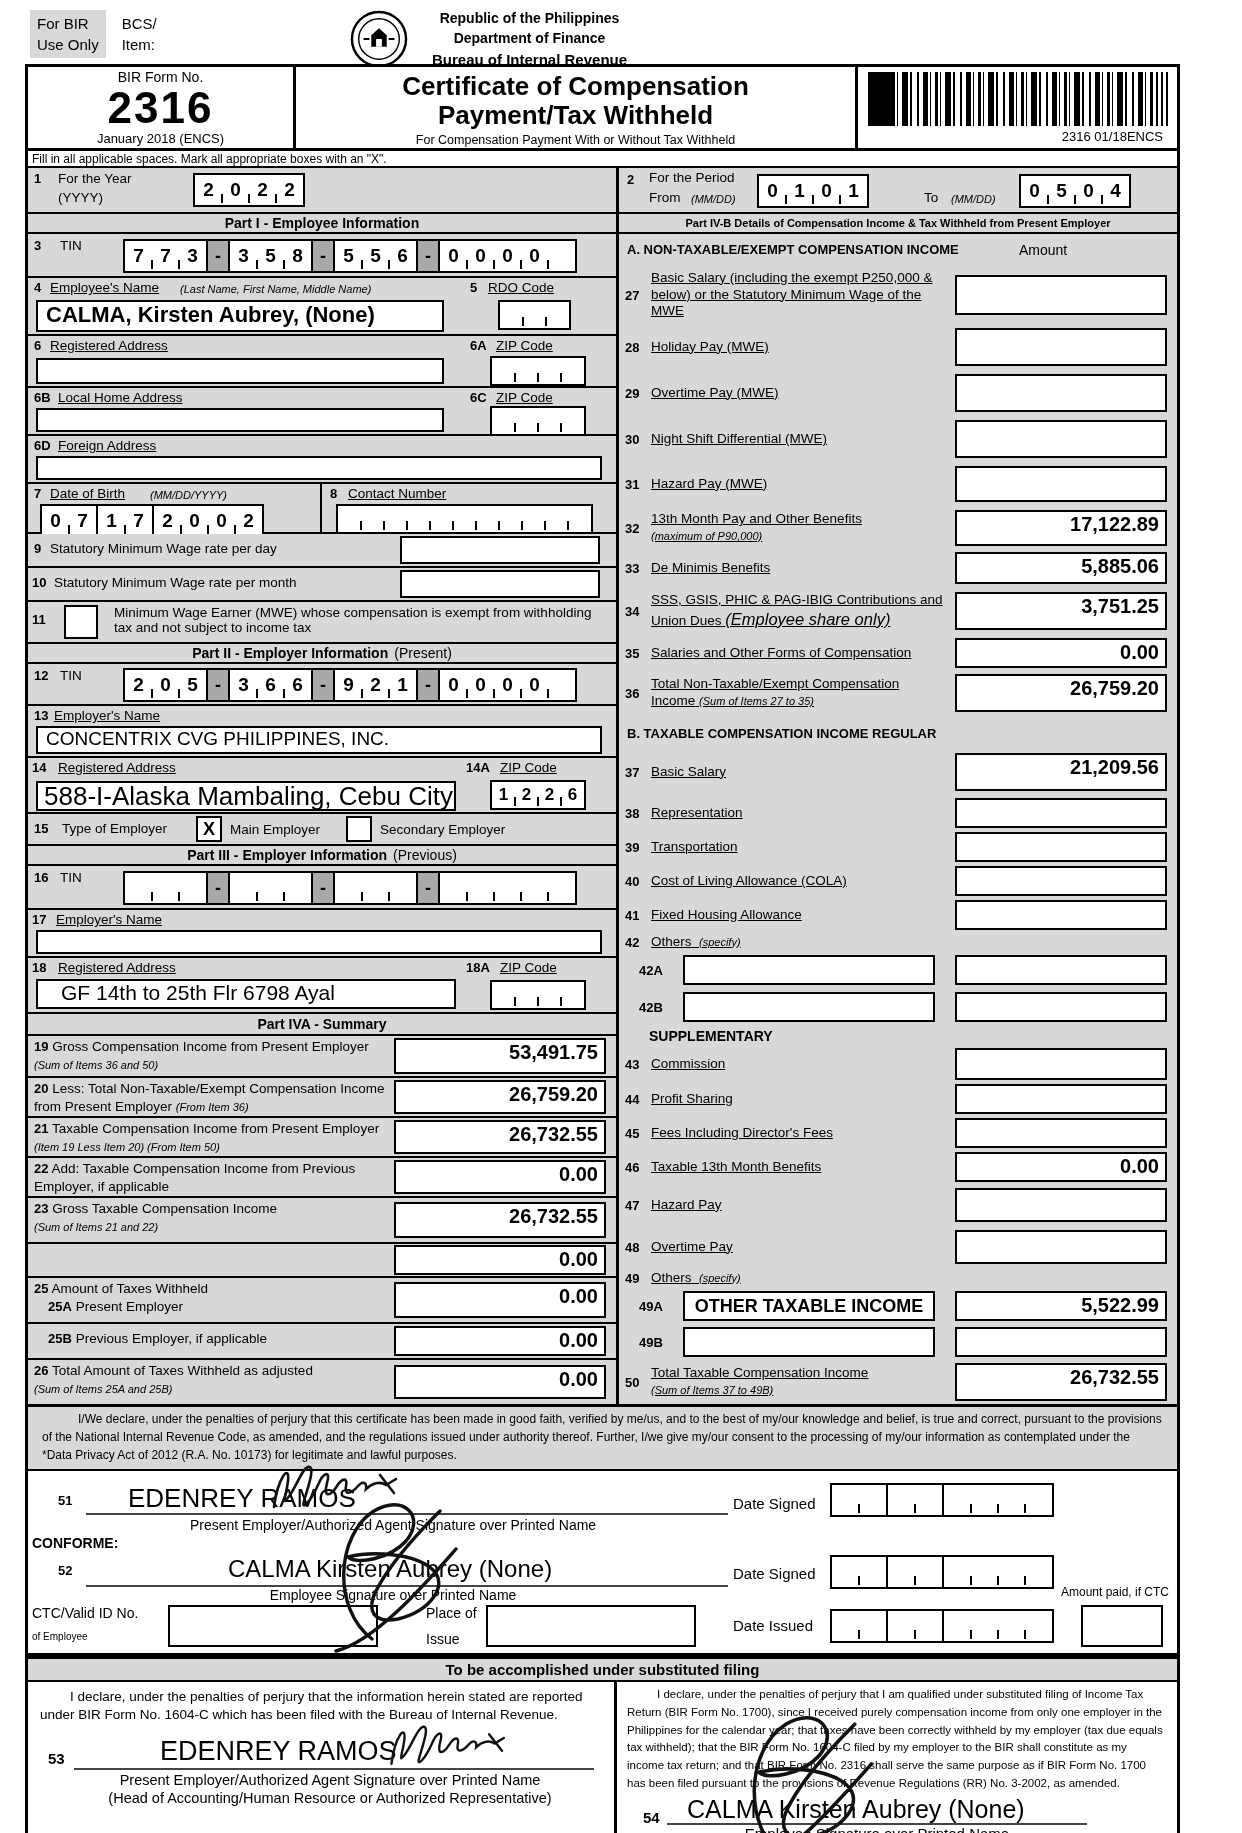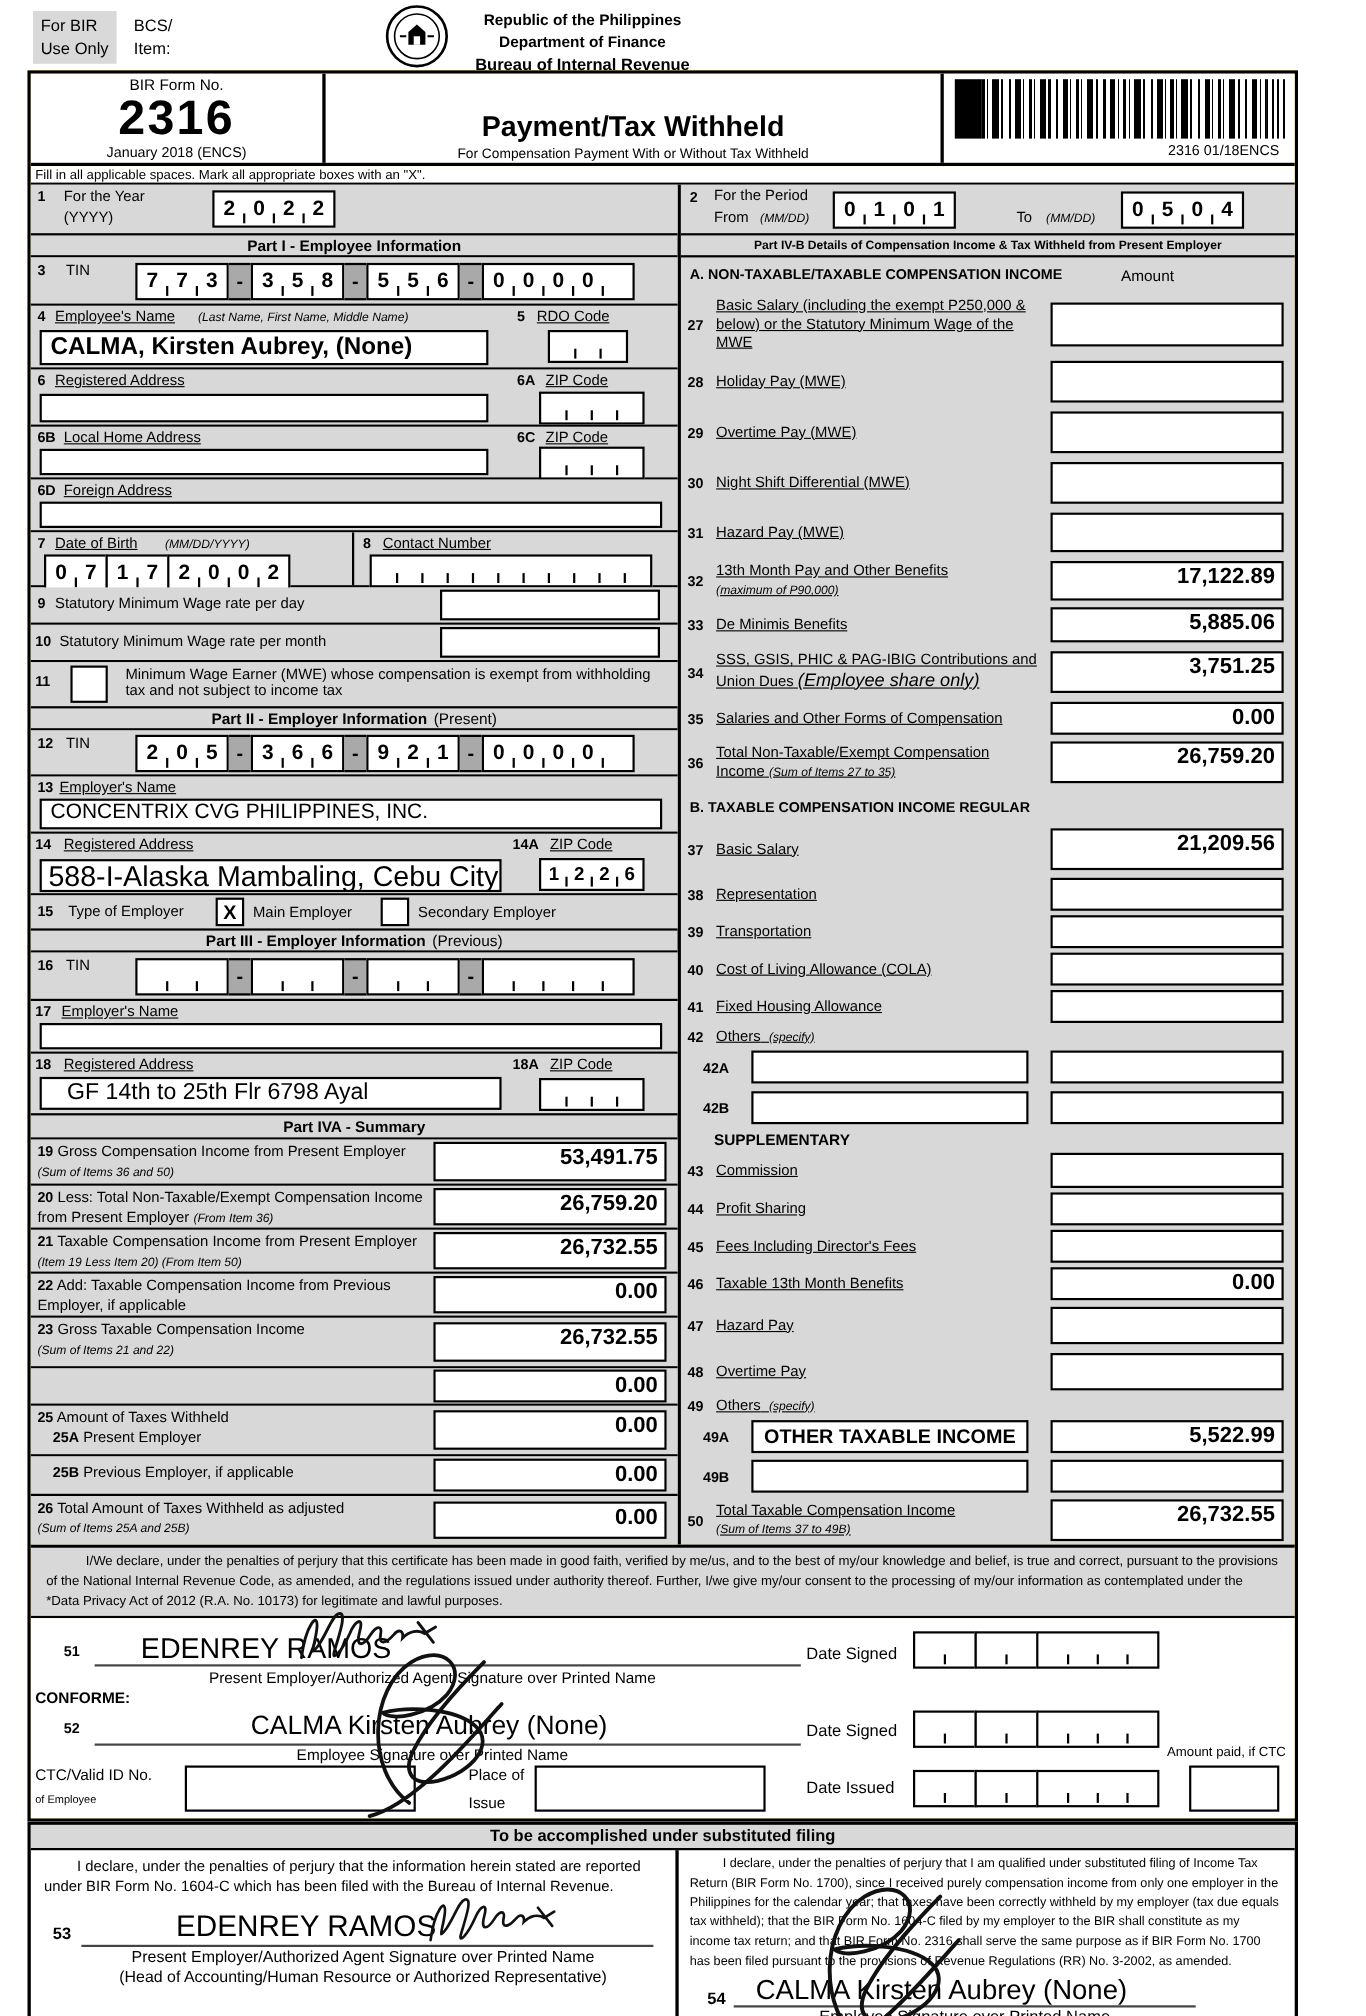--- a/index.html
+++ b/index.html
@@ -5,21 +5,21 @@
   * { box-sizing: border-box; margin: 0; padding: 0; }
   html,body { background:#fff; }
   .page { position:relative; width:1242px; height:1833px; background:#fff;
           font-family:"Liberation Sans", sans-serif; color:#000; overflow:hidden; }
   .abs { position:absolute; }
 
   
   .topbar { position:absolute; top:10px; left:30px; display:flex; gap:16px; font-size:15px; }
   .forbir { background:#d9d9d9; padding:3px 7px; line-height:1.4; }
   .bcsitem { padding:3px 0; line-height:1.4; }
-  .agency { position:absolute; top:4px; left:350px; display:flex; gap:10px; }
+  .agency { position:absolute; top:4px; left:350px; display:flex; gap:10px;align-items:center; }
   .seal { width:58px; height:58px; }
   .agency-text { text-align:center; font-weight:bold; font-size:14px; line-height:1.45; padding-top:4px; }
   .agency-text .bureau { font-size:15px; border-bottom:2px solid #000; padding:0 14px 1px; }
 
   
   .sheet { position:absolute; left:25px; top:64px; width:1155px; }
   .formwrap { border:3px solid #000; background:#fde047; }
   .titlerow { display:flex; height:84px; background:#fff; border-bottom:3px solid #000; }
   .cell-formno { width:268px; border-right:3px solid #000; text-align:center;
                  display:flex; flex-direction:column; justify-content:center; }
@@ -139,20 +139,21 @@
   <div class="sheet">
     <div class="formwrap">
 
       <div class="titlerow">
         <div class="cell-formno">
           <div class="formno-label">BIR Form No.</div>
           <div class="formno">2316</div>
           <div class="edition">January 2018 (ENCS)</div>
         </div>
         <div class="cell-title">
+          <div class="title-main">Certificate of Compensation</div>
           <div class="title-main">Payment/Tax Withheld</div>
           <div class="title-sub">For Compensation Payment With or Without Tax Withheld</div>
         </div>
         <div class="cell-bar">
           <div class="barcode">
             <div class="bc-left"></div>
               <div class="bc-main"></div>
               <div class="bc-right"></div>
           </div>
           <div class="barcode-label">2316 01/18ENCS</div>
@@ -563,21 +564,21 @@
                   <span class="dcell">4</span>
                 </span>
               </span>
           </div>
 
           <div class="phdr" style="height:20px;border-bottom:2px solid #000">
             <b style="font-size:11px">Part IV-B Details of Compensation Income &amp; Tax Withheld from Present Employer</b>
           </div>
 
           <div style="height:32px;position:relative">
-            <b class="abs" style="left:8px;top:8px;font-size:13px">A. NON-TAXABLE/TAXABLE COMPENSATION INCOME</b>
+            <b class="abs" style="left:8px;top:8px;font-size:13px">A. NON-TAXABLE/EXEMPT COMPENSATION INCOME</b>
             <span class="abs" style="left:400px;top:8px;font-size:14px">Amount</span>
           </div>
 
           <div class="rrow" style="height:58px">
             <span class="bno" style="width:26px">27</span>
             <div class="rlab" style="max-width:300px">Basic Salary (including the exempt P250,000 &amp; below) or the Statutory Minimum Wage of the MWE</div>
             <div class="abox" style="height:40px">
                 <span></span>
               </div>
           </div>

